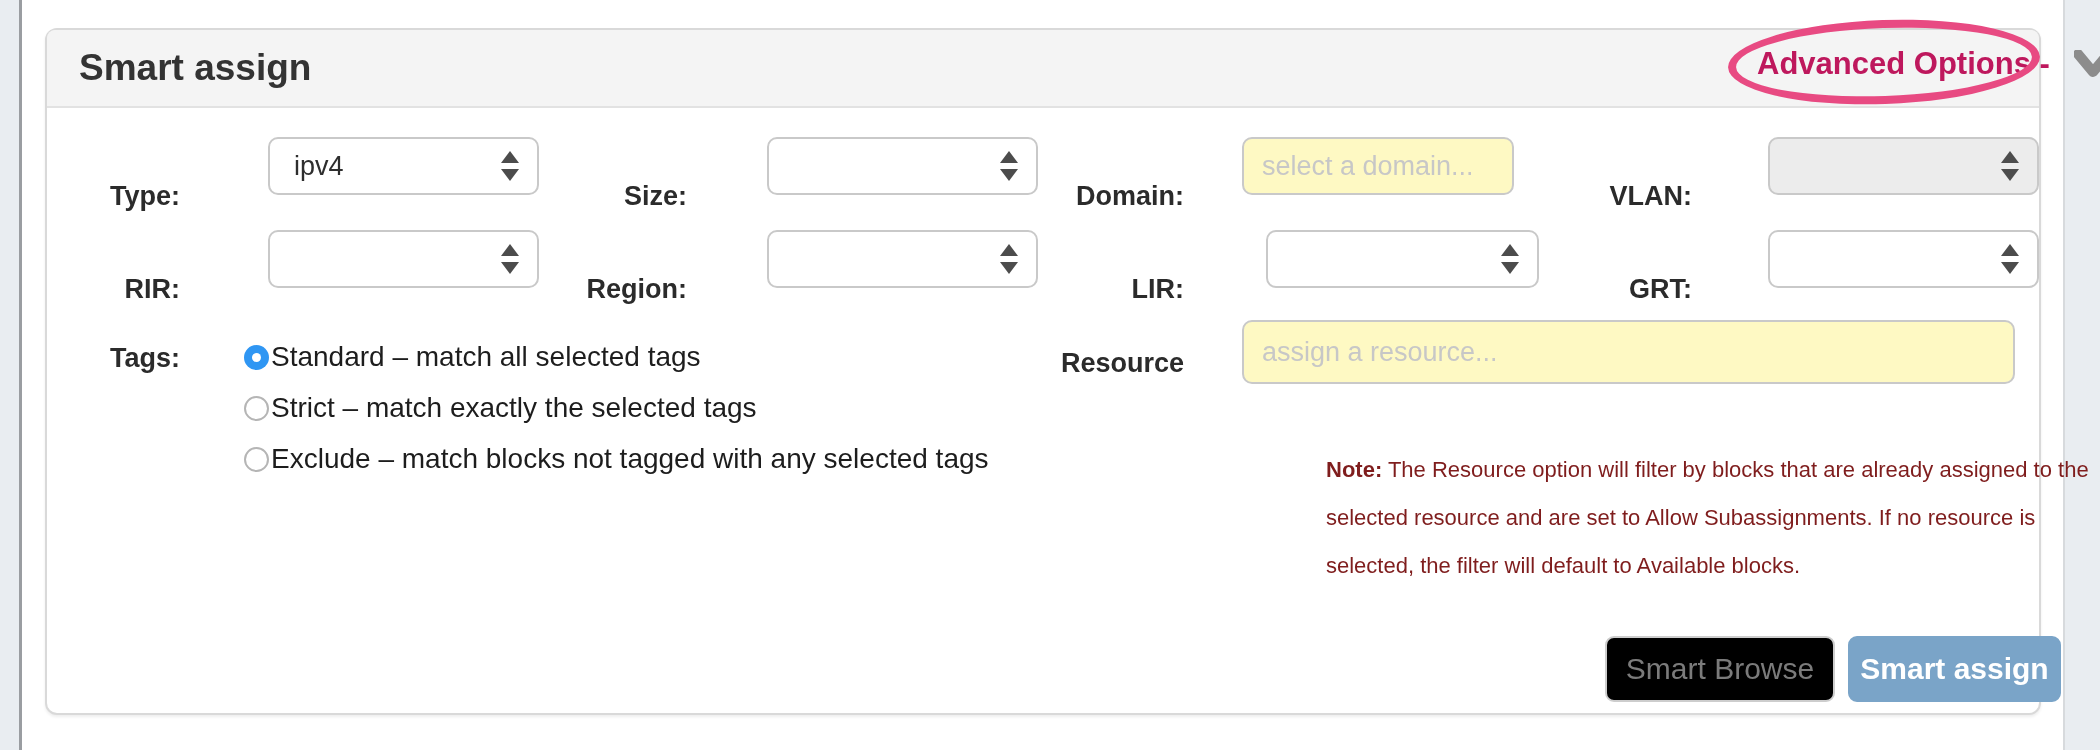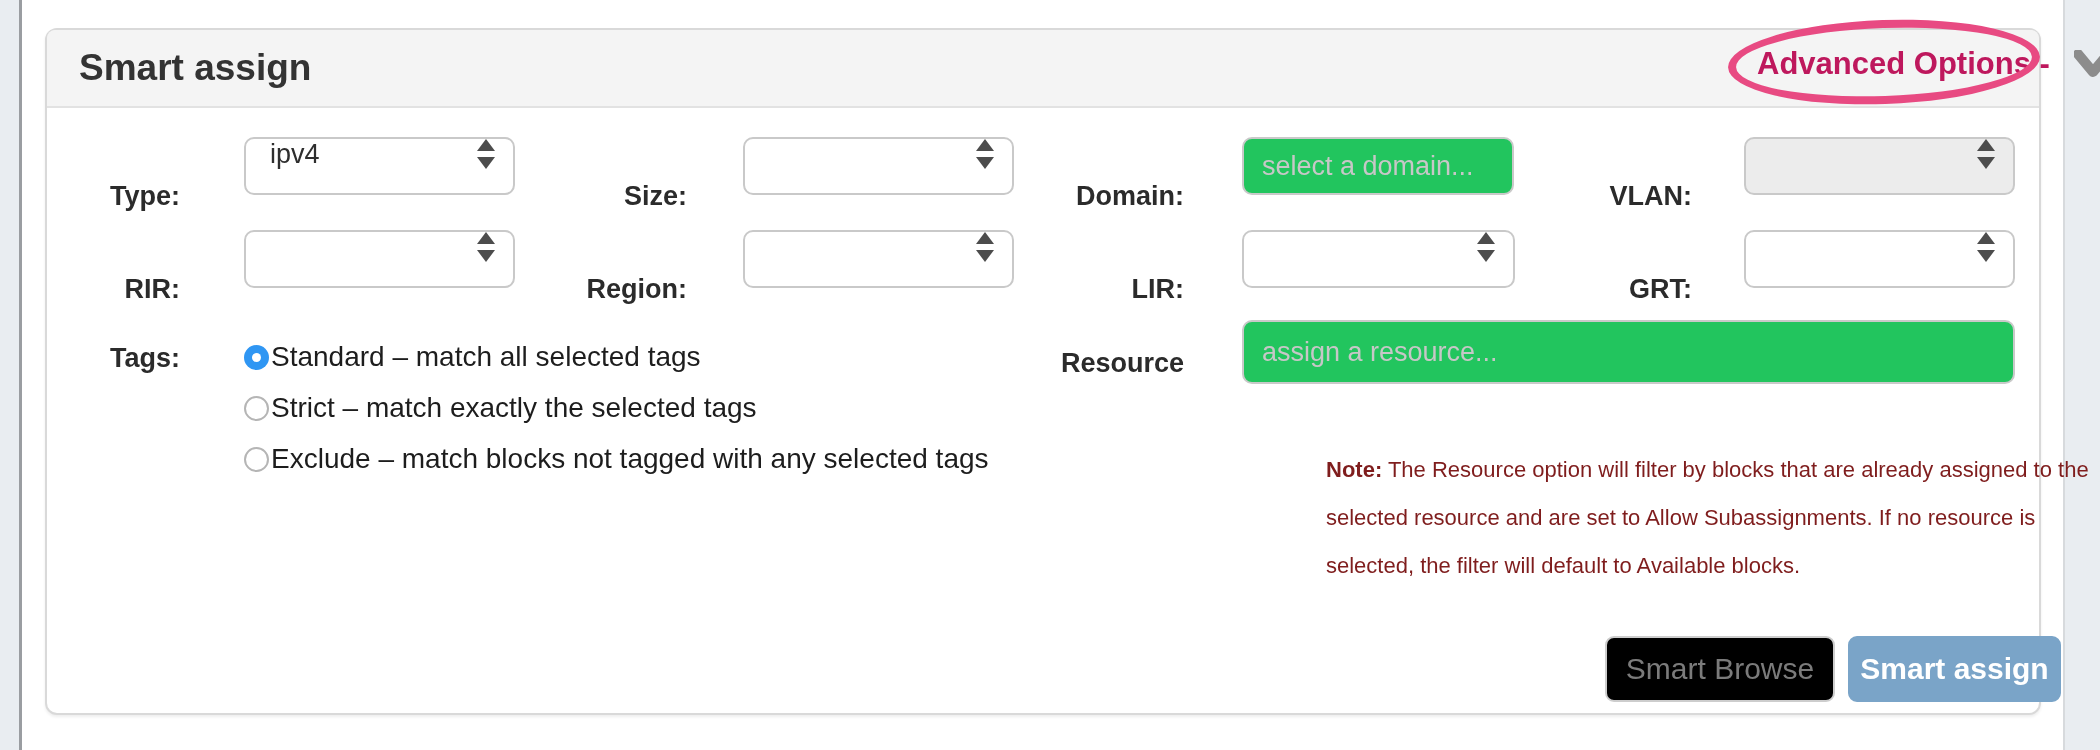--- a/index.html
+++ b/index.html
@@ -28,29 +28,29 @@
   
   .annotation{position:absolute;left:1728px;top:20px;width:312px;height:84px;
     border:8px solid #e84a82;border-radius:50%;transform:rotate(-2deg);
     pointer-events:none;box-sizing:border-box;}
 
   
   .flabel{position:absolute;width:160px;text-align:right;font-size:27px;font-weight:bold;color:#2b2b2b;white-space:nowrap;}
 
   
   .sel{position:absolute;height:58px;border:2px solid #c9c9c9;border-radius:10px;background:#fff;
-    display:flex;padding:0 18px 0 24px;box-sizing:border-box;cursor:pointer;}
+    display:flex;align-items:center;padding:0 18px 0 24px;box-sizing:border-box;cursor:pointer;margin-left:24px;}
   .sel .val{font-size:27px;color:#2e2e2e;}
   .sel.disabled{background:#ececec;}
   .arrows{margin-left:auto;display:flex;flex-direction:column;align-items:center;}
   .tri-up{width:0;height:0;border-left:9px solid transparent;border-right:9px solid transparent;border-bottom:12px solid #4c4c4c;}
   .tri-down{width:0;height:0;border-left:9px solid transparent;border-right:9px solid transparent;border-top:12px solid #4c4c4c;margin-top:6px;}
 
   
-  .tinput{position:absolute;border:2px solid #c9c9c9;border-radius:10px;background:#22c55e;
+  .tinput{position:absolute;border:2px solid #c9c9c9;border-radius:10px;background:#fef9c3;
     font-size:27px;color:#2e2e2e;padding:0 18px;box-sizing:border-box;outline:none;
     font-family:"Liberation Sans", sans-serif;}
   .tinput.light::placeholder{color:#c7c7c7;}
   .tinput.mid::placeholder{color:#8f8f8f;}
 
   
   .radio-row{position:absolute;left:242px;display:flex;align-items:center;gap:2px;height:30px;cursor:pointer;}
   .radio{width:25px;height:25px;border-radius:50%;border:2px solid #b5b5b5;background:#fff;box-sizing:border-box;flex:0 0 auto;position:relative;}
   .radio.on{border:none;background:#2f96f3;}
   .radio.on::after{content:"";position:absolute;left:8px;top:8px;width:9px;height:9px;border-radius:50%;background:#fff;}

